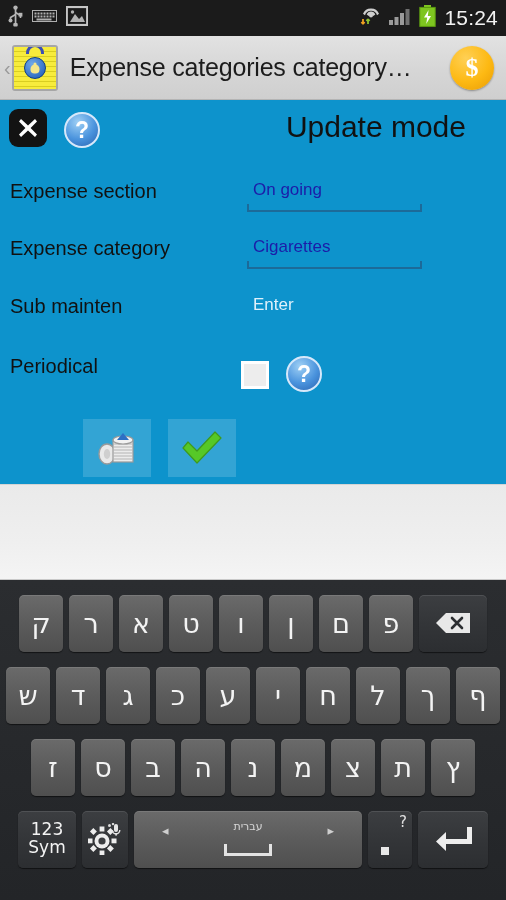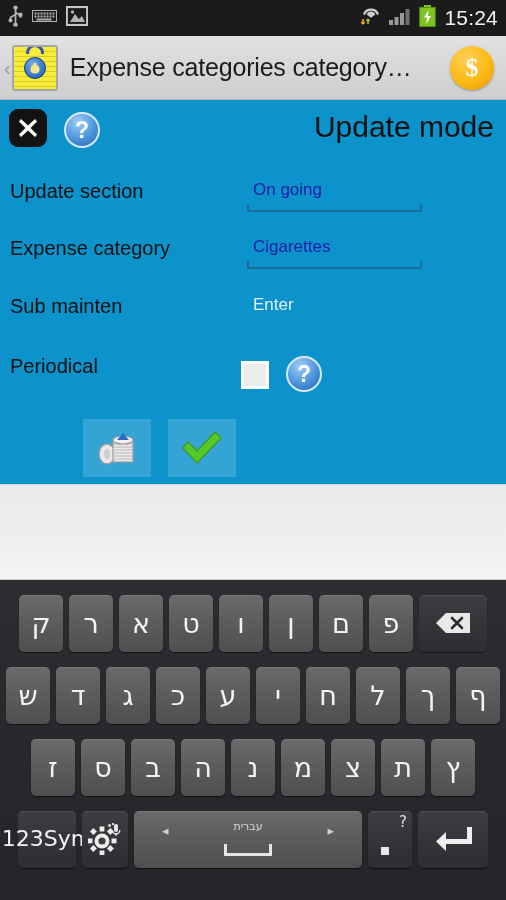--- a/index.html
+++ b/index.html
@@ -85,21 +85,21 @@
   .close-btn svg { display: block; }
   .help-btn {
     position: absolute; left: 64px; top: 12px;
     width: 36px; height: 36px; border-radius: 50%;
     background: radial-gradient(circle at 38% 26%, #9fd0f5 0%, #4a93dd 55%, #2a63b0 100%);
     border: 2px solid #d6e8fa;
     display: flex; align-items: center; justify-content: center;
     color: #fff; font-size: 23px; font-weight: bold; line-height: 1;
   }
   .mode-title {
-    position: absolute; right: 12px; top: 10px;
+    position: absolute; right: 40px; top: 10px;
     font-size: 30px; color: #111;
   }
   .row { position: absolute; left: 0; width: 506px; display: flex; align-items: flex-start; }
   .row .label {
     position: absolute; left: 10px; font-size: 20px; color: #111;
     white-space: nowrap;
   }
   .field {
     position: absolute; left: 247px; width: 175px;
   }
@@ -147,21 +147,21 @@
     background: linear-gradient(to bottom, #6a6a6a 0%, #5b5b5b 52%, #4f4f4f 100%);
     box-shadow: 0 1px 1px rgba(0,0,0,.55), inset 0 1px 0 rgba(255,255,255,.10);
     color: #f3f3f3; font-size: 27px;
     display: flex; align-items: center; justify-content: center;
     font-family: "DejaVu Sans", sans-serif;
   }
   .key.dark {
     background: linear-gradient(to bottom, #3c3e41 0%, #333538 52%, #2c2e31 100%);
   }
   .key.bk { width: 68px; }
-  .key.fn { width: 58px; font-size: 22px; line-height: 1.05; text-align: center; }
+  .key.fn { width: 58px; font-size: 17px; line-height: 1.05; text-align: center; flex-direction: column; }
   .key.space { width: 228px; position: relative; }
   .key.punc { width: 44px; position: relative; }
   .key.ent { width: 70px; }
   .sp-label {
     position: absolute; left: 0; right: 0; top: 9px;
     text-align: center; font-size: 11px; color: #d8d8d8;
     font-family: "DejaVu Sans", sans-serif;
   }
   .sp-arrow { position: absolute; top: 12px; color: #cfcfcf; font-size: 13px; }
   .sp-arrow.l { left: 28px; }
@@ -269,21 +269,21 @@
 
     <div class="close-btn">
       <svg width="22" height="22" viewBox="0 0 22 22">
         <path d="M4 2 L11 8.4 L18 2 L20 4.6 L13.6 11 L20 17.4 L18 20 L11 13.6 L4 20 L2 17.4 L8.4 11 L2 4.6 Z" fill="#ffffff"></path>
       </svg>
     </div>
     <div class="help-btn">?</div>
     <div class="mode-title">Update mode</div>
 
     <div class="row" style="top:80px;">
-      <div class="label">Update section</div>
+      <div class="label">Expense section</div>
       <div class="field">
         <div class="val">On going</div>
         <div class="rule"></div>
       </div>
     </div>
 
     <div class="row" style="top:137px;">
       <div class="label">Expense category</div>
       <div class="field">
         <div class="val">Cigarettes</div>

